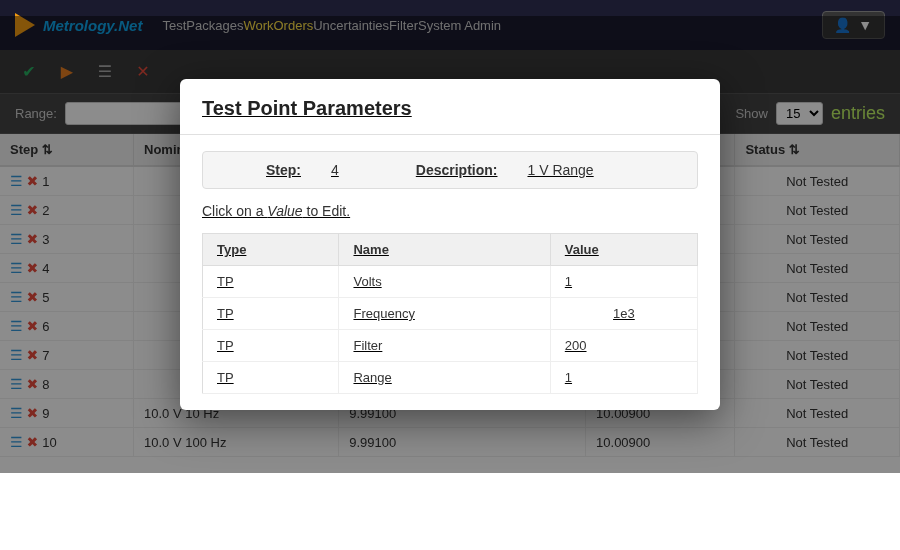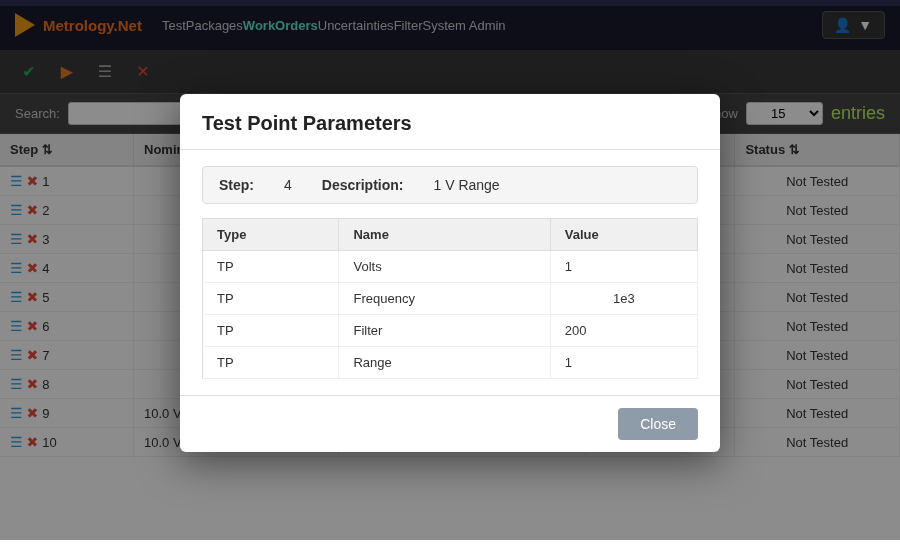--- a/index.html
+++ b/index.html
@@ -21,38 +21,39 @@
       align-items: center;
       padding: 0 15px;
       gap: 20px;
       position: relative;
       z-index: 1;
     }
     .nav-logo {
       display: flex;
       align-items: center;
       gap: 8px;
-      color: #f97316;
+      color: #0ea5e9;
       font-weight: bold;
       font-size: 15px;
+      font-style: italic;
     }
     .logo-triangle {
       width: 0;
       height: 0;
       border-top: 12px solid transparent;
       border-bottom: 12px solid transparent;
       border-left: 20px solid #f39c12;
     }
     .nav-links {
       display: flex;
       color: #aaa;
       font-size: 13px;
     }
     .nav-links span { cursor: pointer; color: #ccc; }
-    .nav-links span.active { color: #5eead4; font-weight: bold; }
+    .nav-links span.active { color: #fde047; }
     .nav-user {
       margin-left: auto;
       background: #333;
       border: 1px solid #555;
       border-radius: 4px;
       color: #fff;
       padding: 5px 12px;
       display: flex;
       align-items: center;
       gap: 6px;
@@ -101,21 +102,21 @@
       border-radius: 3px;
       padding: 3px 8px;
       width: 150px;
       font-size: 13px;
     }
     .show-label { color: #ccc; font-size: 13px; margin-left: auto; }
     .entries-select {
       background: #fff;
       border: 1px solid #ccc;
       border-radius: 3px;
-      padding: 2px 20px;
+      padding: 2px 5px;
       font-size: 13px;
     }
     .entries-text { color: #bef264; font-size: 18px; }
 
     
     .main-content {
       background: #fff;
       height: calc(550px - 50px - 44px - 40px);
       overflow-y: auto;
       position: relative;
@@ -146,27 +147,28 @@
       vertical-align: middle;
     }
     .row-icons { display: flex; gap: 4px; align-items: center; }
     .icon-list { color: #3498db; font-size: 14px; cursor: pointer; }
     .icon-x { color: #e74c3c; font-size: 14px; cursor: pointer; }
     .status-cell { color: #555; text-align: center; }
 
     
     .overlay {
       position: absolute;
-      top: 6px; left: 0;
-      width: 900px; height: 534px;
+      top: 16px; left: 0;
+      width: 900px; height: 457px;
       background: rgba(0,0,0,0.45);
       z-index: 100;
       display: flex;
       align-items: center;
       justify-content: center;
+      text-decoration: underline;
     }
 
     
     .modal {
       background: #fff;
       border-radius: 6px;
       width: 540px;
       max-height: 520px;
       box-shadow: 0 10px 40px rgba(0,0,0,0.5);
       display: flex;
@@ -191,21 +193,21 @@
       border: 1px solid #ddd;
       border-radius: 4px;
       padding: 10px 16px;
       display: flex;
       align-items: center;
       gap: 30px;
       margin-bottom: 14px;
       font-size: 14px;
       color: #333;
     }
-    .modal-step-info .label { font-weight: 600; }
+    .modal-step-info .label { font-weight: 600; margin-left: 47px; }
     .modal-instruction {
       font-size: 14px;
       color: #333;
       margin-bottom: 14px;
     }
     .modal-instruction span { font-style: italic; }
 
     
     table.param-table {
       width: 100%;
@@ -272,21 +274,21 @@
 </div>
 
 <div class="toolbar">
   <div class="toolbar-icon green">✔</div>
   <div class="toolbar-icon orange">▶</div>
   <div class="toolbar-icon gray">☰</div>
   <div class="toolbar-icon red">✕</div>
 </div>
 
 <div class="search-bar">
-  <label>Search:</label>
+  <label>Range:</label>
   <input class="search-input" type="text" value="" style="">
   <span class="show-label">Show</span>
   <select class="entries-select">
     <option>15</option>
     <option>25</option>
     <option>50</option>
   </select>
   <span class="entries-text">entries</span>
 </div>
 
@@ -400,20 +402,23 @@
   <div class="modal">
     <div class="modal-header">
       <span class="modal-title">Test Point Parameters</span>
     </div>
     <div class="modal-body">
       <div class="modal-step-info">
         <span class="label">Step:</span>
         <span>4</span>
         <span class="label">Description:</span>
         <span>1 V Range</span>
+      </div>
+      <div class="modal-instruction">
+        Click on a <span>Value</span> to Edit.
       </div>
       <table class="param-table">
         <thead>
           <tr>
             <th>Type</th>
             <th>Name</th>
             <th>Value</th>
           </tr>
         </thead>
         <tbody>
@@ -433,17 +438,14 @@
             <td style="cursor:pointer;">200</td>
           </tr>
           <tr>
             <td>TP</td>
             <td>Range</td>
             <td style="cursor:pointer;">1</td>
           </tr>
         </tbody>
       </table>
     </div>
-    <div class="modal-footer">
-      <button class="btn-close">Close</button>
-    </div>
   </div>
 </div>
 
 </body></html>

